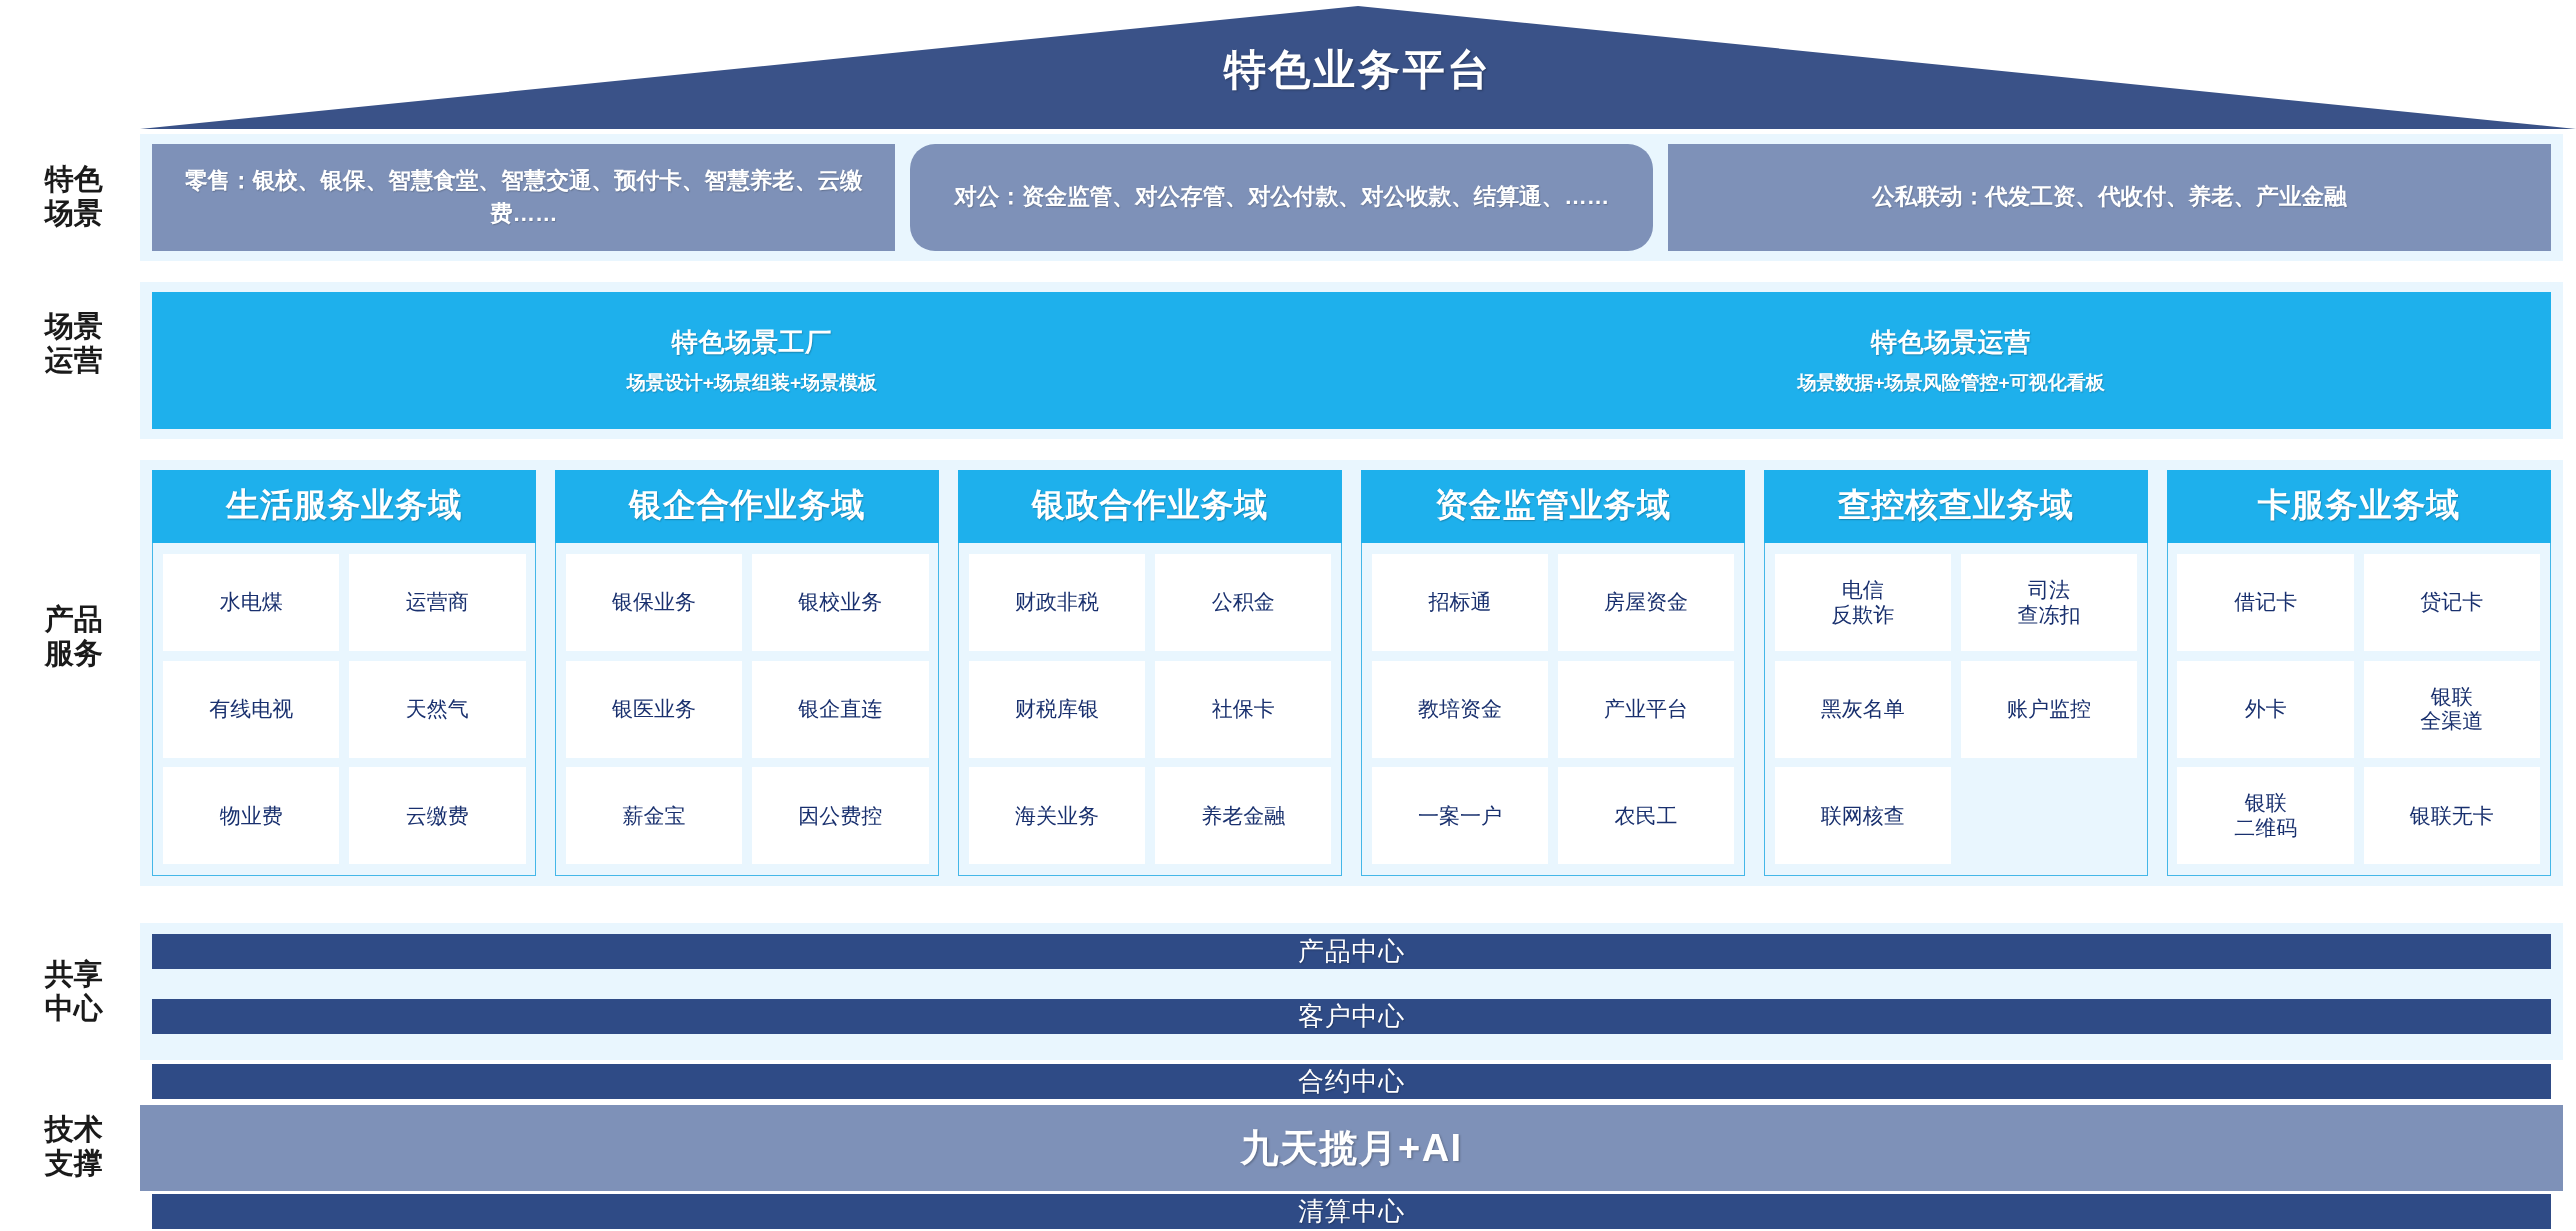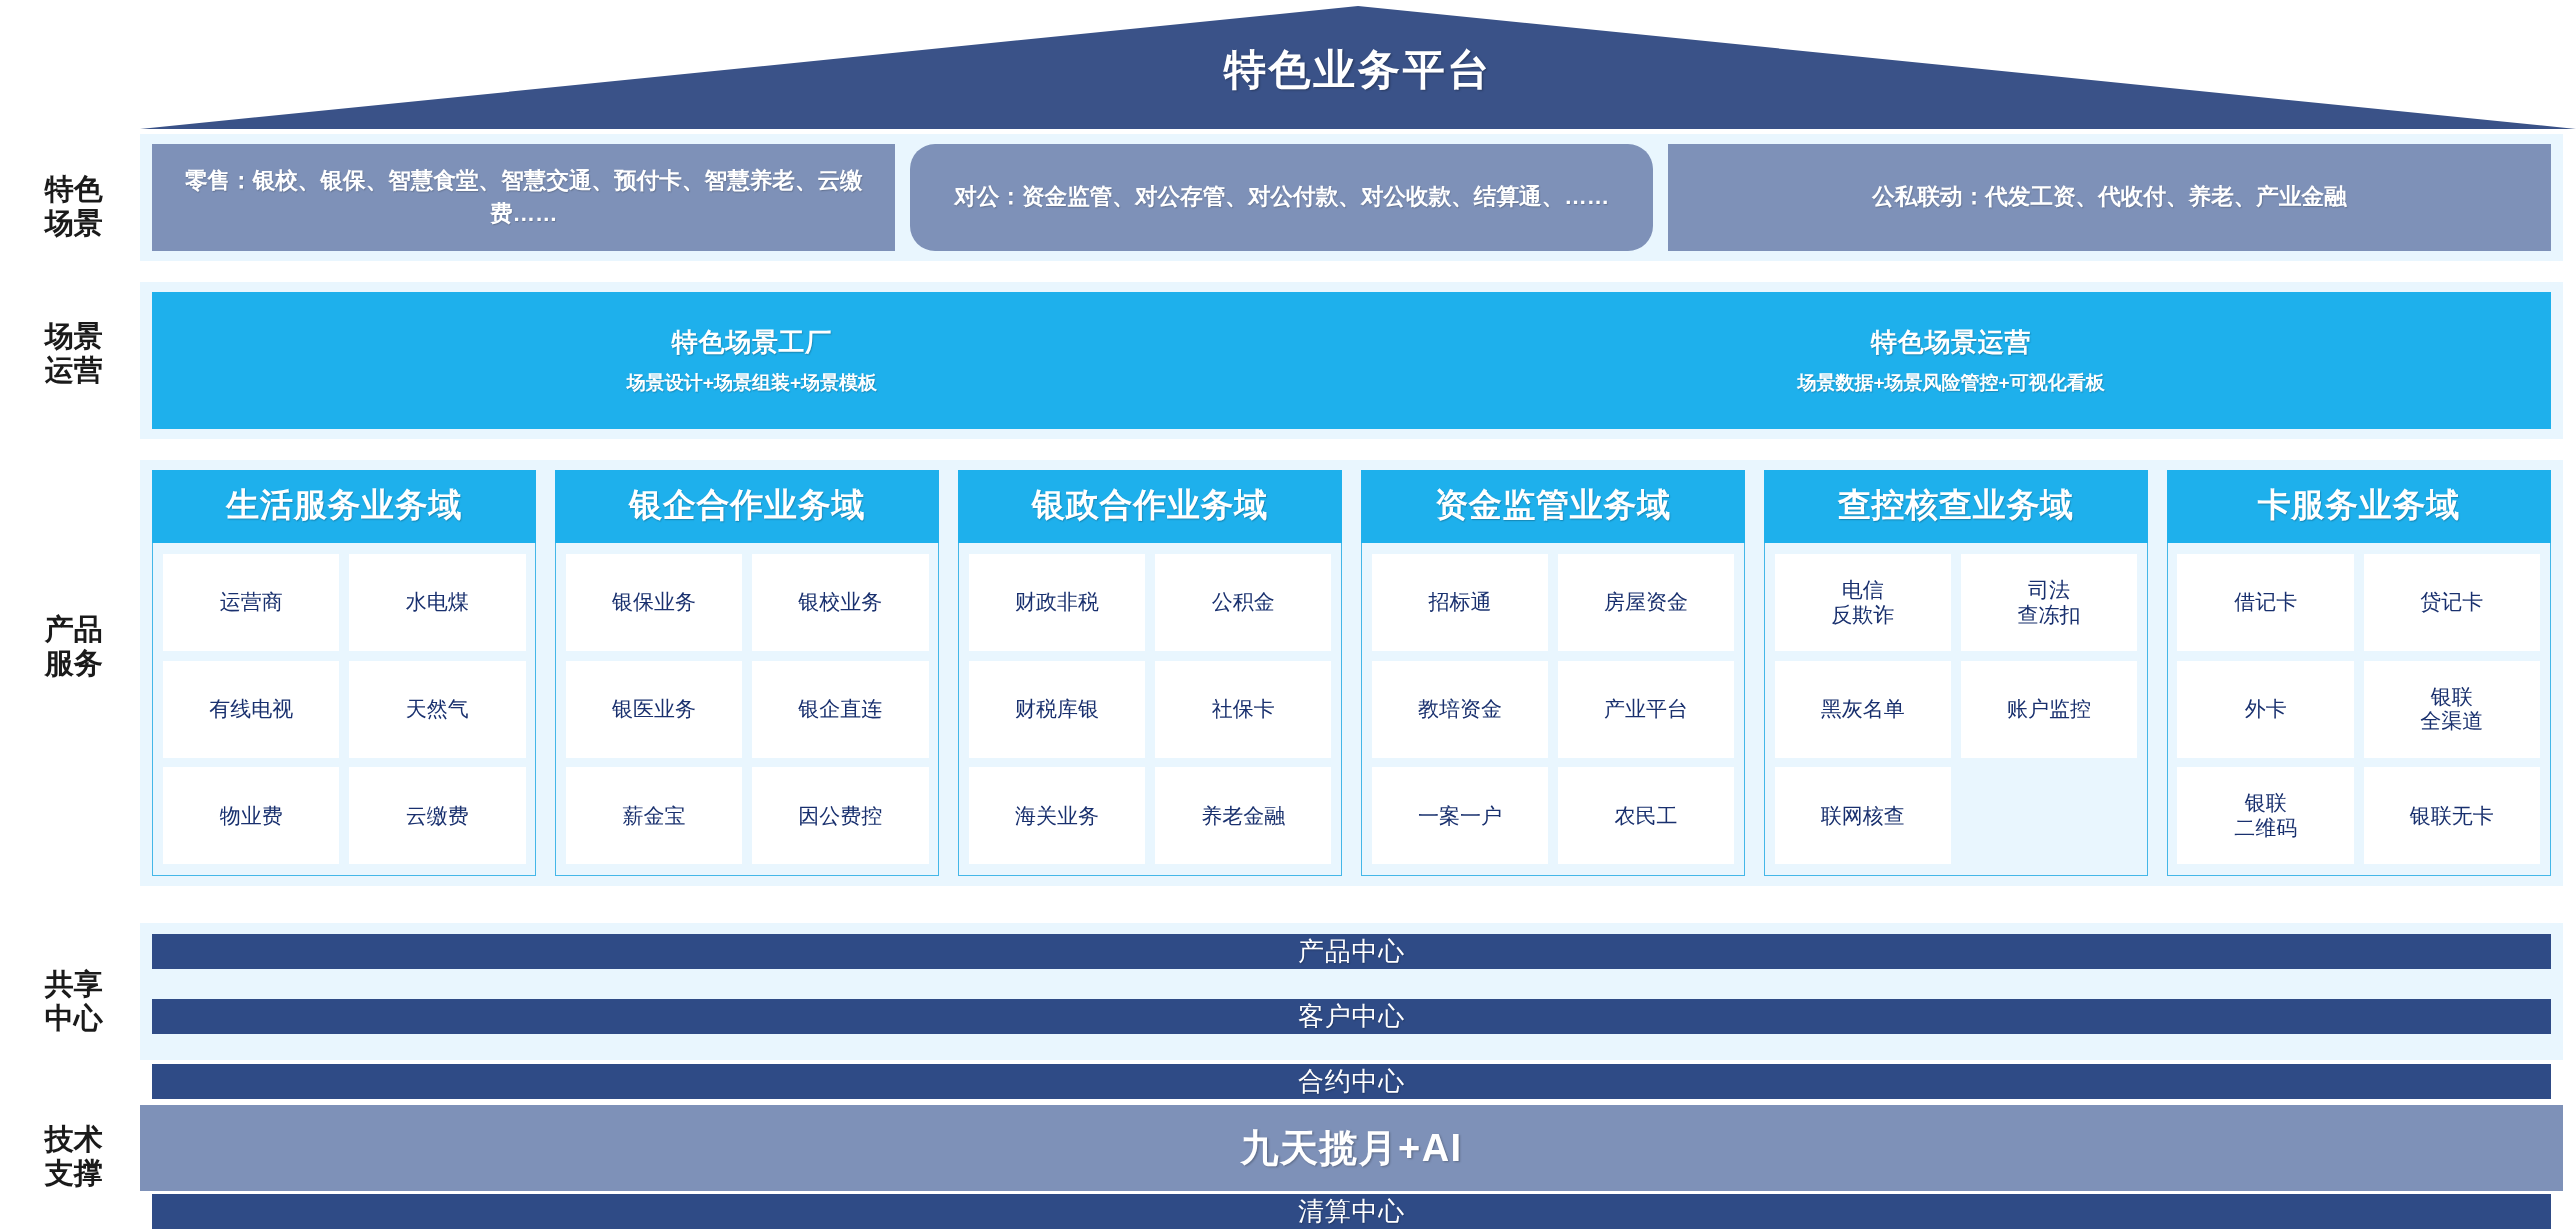--- a/index.html
+++ b/index.html
@@ -46,21 +46,20 @@
   
   .row-label {
     position: absolute;
     left: 12.3px;
     width: 123px;
     text-align: center;
     font-size: 29px;
     font-weight: bold;
     color: #1a1a1a;
     line-height: 1.18;
-    margin-top: 10px;
   }
 
   
   .band {
     position: absolute;
     left: 140px;
     width: 2423px;
     background: #e9f6fe;
   }
 
@@ -247,22 +246,22 @@
   </div>
 
   <div class="row-label" style="top: 602px; white-space: pre-line;">产品
 服务</div>
   <div class="band" style="top:460px; height:426px;">
     <div class="prod-inner">
 
       <div class="prod-col">
         <div class="prod-head">生活服务业务域</div>
         <div class="prod-body">
+          <div class="prod-cell">水电煤</div>
           <div class="prod-cell">运营商</div>
-          <div class="prod-cell">水电煤</div>
           <div class="prod-cell">有线电视</div>
           <div class="prod-cell">天然气</div>
           <div class="prod-cell">物业费</div>
           <div class="prod-cell">云缴费</div>
         </div>
       </div>
 
       <div class="prod-col">
         <div class="prod-head">银企合作业务域</div>
         <div class="prod-body">

